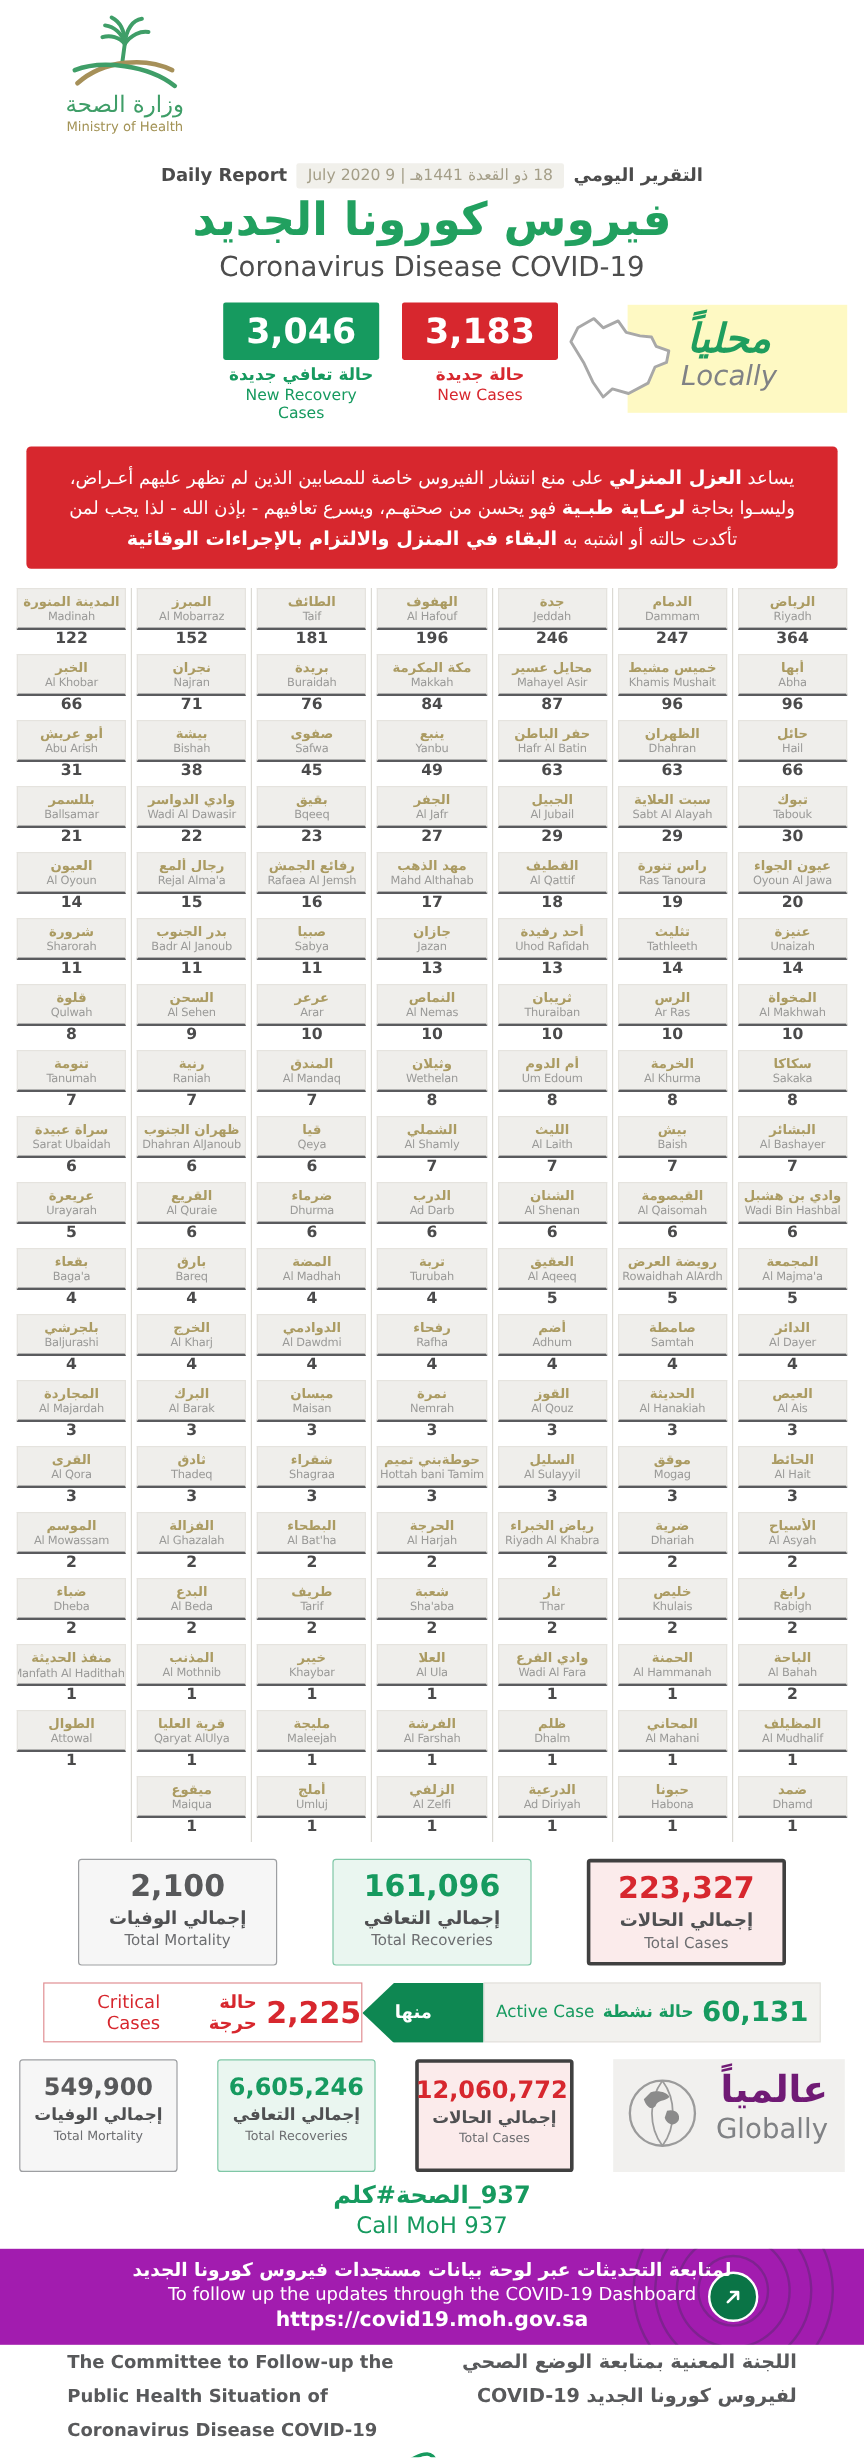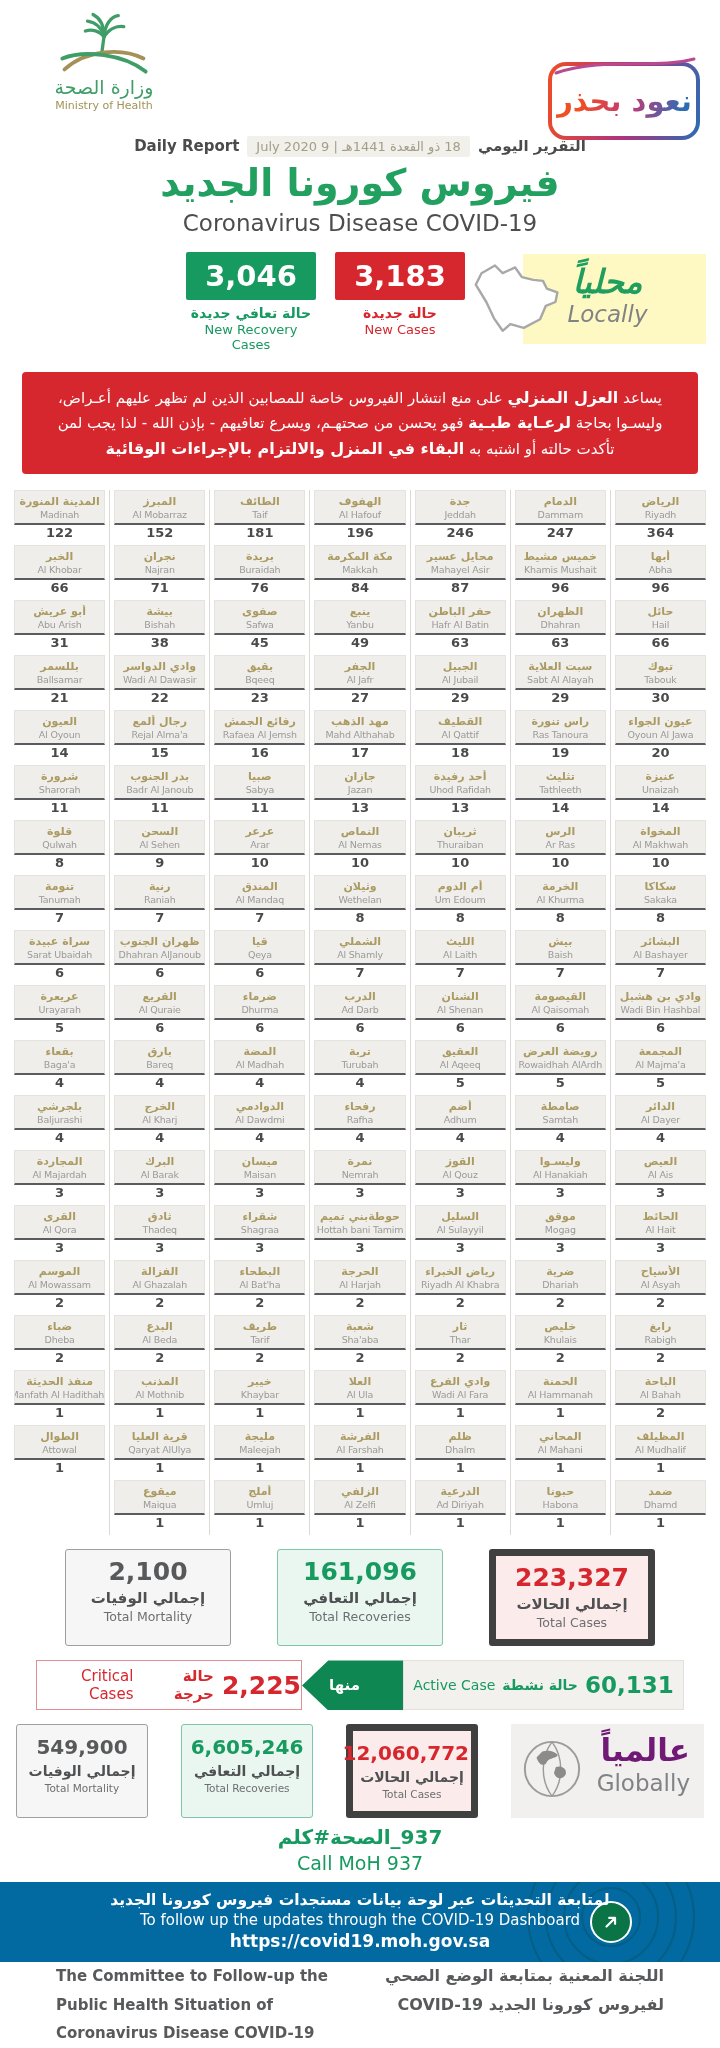--- a/index.html
+++ b/index.html
@@ -58,21 +58,21 @@
   .city{margin-bottom:4px;}
   .city-name{height:35px;box-sizing:border-box;background:#efeeeb;border:1px solid #e5e3de;border-bottom:2px solid #5a5b5e;
              display:flex;flex-direction:column;justify-content:center;text-align:center;overflow:hidden;}
   .city-ar{font-size:11px;font-weight:bold;color:#ab9b62;white-space:nowrap;overflow:hidden;}
   .city-en{font-size:9.5px;color:#9a9a98;white-space:nowrap;overflow:hidden;letter-spacing:-0.2px;margin-top:1px;}
   .city-num{height:16px;line-height:16px;text-align:center;font-size:13px;font-weight:bold;color:#4a4a4b;}
 
   
   .totals-row{display:flex;direction:rtl;justify-content:center;gap:46px;margin-top:14px;}
   .tbox{width:166px;box-sizing:border-box;text-align:center;border-radius:3px;padding:7px 4px 9px;}
-  .t-cases{background:#fbebeb;border:7px solid #404040;} .t-cases .num{color:#d7272e;}
+  .t-cases{background:#fbebeb;border:3px solid #404040;} .t-cases .num{color:#d7272e;}
   .t-recoveries{background:#eaf6f0;border:1px solid #7fc7a6;} .t-recoveries .num{color:#169a5f;}
   .t-mortality{background:#f6f6f6;border:1px solid #9d9fa2;} .t-mortality .num{color:#58595b;}
   .tbox .num{font-size:25px;font-weight:bold;}
   .tbox .lar{font-size:15px;font-weight:bold;color:#4f5052;margin-top:3px;}
   .tbox .len{font-size:12.5px;color:#6d6e71;margin-top:2px;}
 
   
   .active-bar{width:648px;margin:14px auto 0;display:flex;direction:rtl;height:50px;}
   .active-box{flex:0 0 281px;background:#f2f1ee;border:1px solid #e3e1dc;box-sizing:border-box;
               display:flex;direction:rtl;align-items:center;justify-content:center;gap:7px;color:#169a5f;}
@@ -98,21 +98,21 @@
   .gbox .num{font-size:20px;font-weight:bold;}
   .gbox .lar{font-size:14px;font-weight:bold;color:#4f5052;margin-top:4px;}
   .gbox .len{font-size:10.5px;color:#6d6e71;margin-top:3px;}
 
   
   .call-wrap{text-align:center;margin-top:8px;}
   .call-hash{display:flex;justify-content:center;direction:ltr;font-size:20px;font-weight:bold;color:#169a5f;line-height:23px;}
   .call-en{font-size:19px;color:#169a5f;margin-top:3px;}
 
   
-  .banner{position:relative;margin-top:8px;background:#0369a1;color:#fff;text-align:center;
+  .banner{position:relative;margin-top:8px;background:#a21caf;color:#fff;text-align:center;
           padding:9px 0 11px;overflow:hidden;}
   .banner .l1{font-size:15.5px;font-weight:bold;position:relative;z-index:2;}
   .banner .l2{font-size:15px;margin-top:2px;position:relative;z-index:2;}
   .banner .l3{font-size:17px;font-weight:bold;margin-top:2px;position:relative;z-index:2;}
   .ring{position:absolute;border:2px solid rgba(5,60,35,.22);border-radius:50%;z-index:1;}
   .chip{position:absolute;right:88px;top:50%;transform:translateY(-50%);width:38px;height:38px;border-radius:50%;
         background:#0a7446;border:2.5px solid #fff;display:flex;align-items:center;justify-content:center;z-index:2;}
 
   
   .committee{display:flex;justify-content:space-between;align-items:flex-start;padding:0 56px;}
@@ -135,28 +135,20 @@
           <path d="M50,26 C55,19 62,16 68,17"></path>
           <path d="M50,26 C46,21 39,19 33,21"></path>
           <path d="M50,26 L48,41"></path>
         </g>
         <path d="M14,56 C34,38 66,36 86,46" stroke="#a69059" stroke-width="3.5" fill="none" stroke-linecap="round"></path>
         <path d="M12,46 C32,38 68,42 88,58" stroke="#3f9e68" stroke-width="3.5" fill="none" stroke-linecap="round"></path>
       </svg>
       <div class="ar">وزارة الصحة</div>
       <div class="en">Ministry of Health</div>
     </div>
-    <div class="badge">
-      <div class="badge-inner">
-        <svg class="swoosh" width="150" height="26">
-          <path d="M8,20 C55,4 110,16 146,6" stroke="#b84a8f" stroke-width="3" fill="none" stroke-linecap="round"></path>
-        </svg>
-        <span class="badge-text">نعود بحذر</span>
-      </div>
-    </div>
   </div>
 
   <div class="report-line">
     <span class="t">التقرير اليومي</span>
     <span class="date-box">18 ذو القعدة 1441هـ | 9 July 2020</span>
     <span class="t">Daily Report</span>
   </div>
 
   <div class="main-title">فيروس كورونا الجديد</div>
   <div class="sub-title">Coronavirus Disease COVID-19</div>
@@ -431,21 +423,21 @@
     <div class="city">
       <div class="city-name">
         <div class="city-ar">صامطة</div>
         <div class="city-en">Samtah</div>
       </div>
       <div class="city-num">4</div>
     </div>
 
     <div class="city">
       <div class="city-name">
-        <div class="city-ar">وليسـوا</div>
+        <div class="city-ar">الحديثة</div>
         <div class="city-en">Al Hanakiah</div>
       </div>
       <div class="city-num">3</div>
     </div>
 
     <div class="city">
       <div class="city-name">
         <div class="city-ar">موقق</div>
         <div class="city-en">Mogag</div>
       </div>

